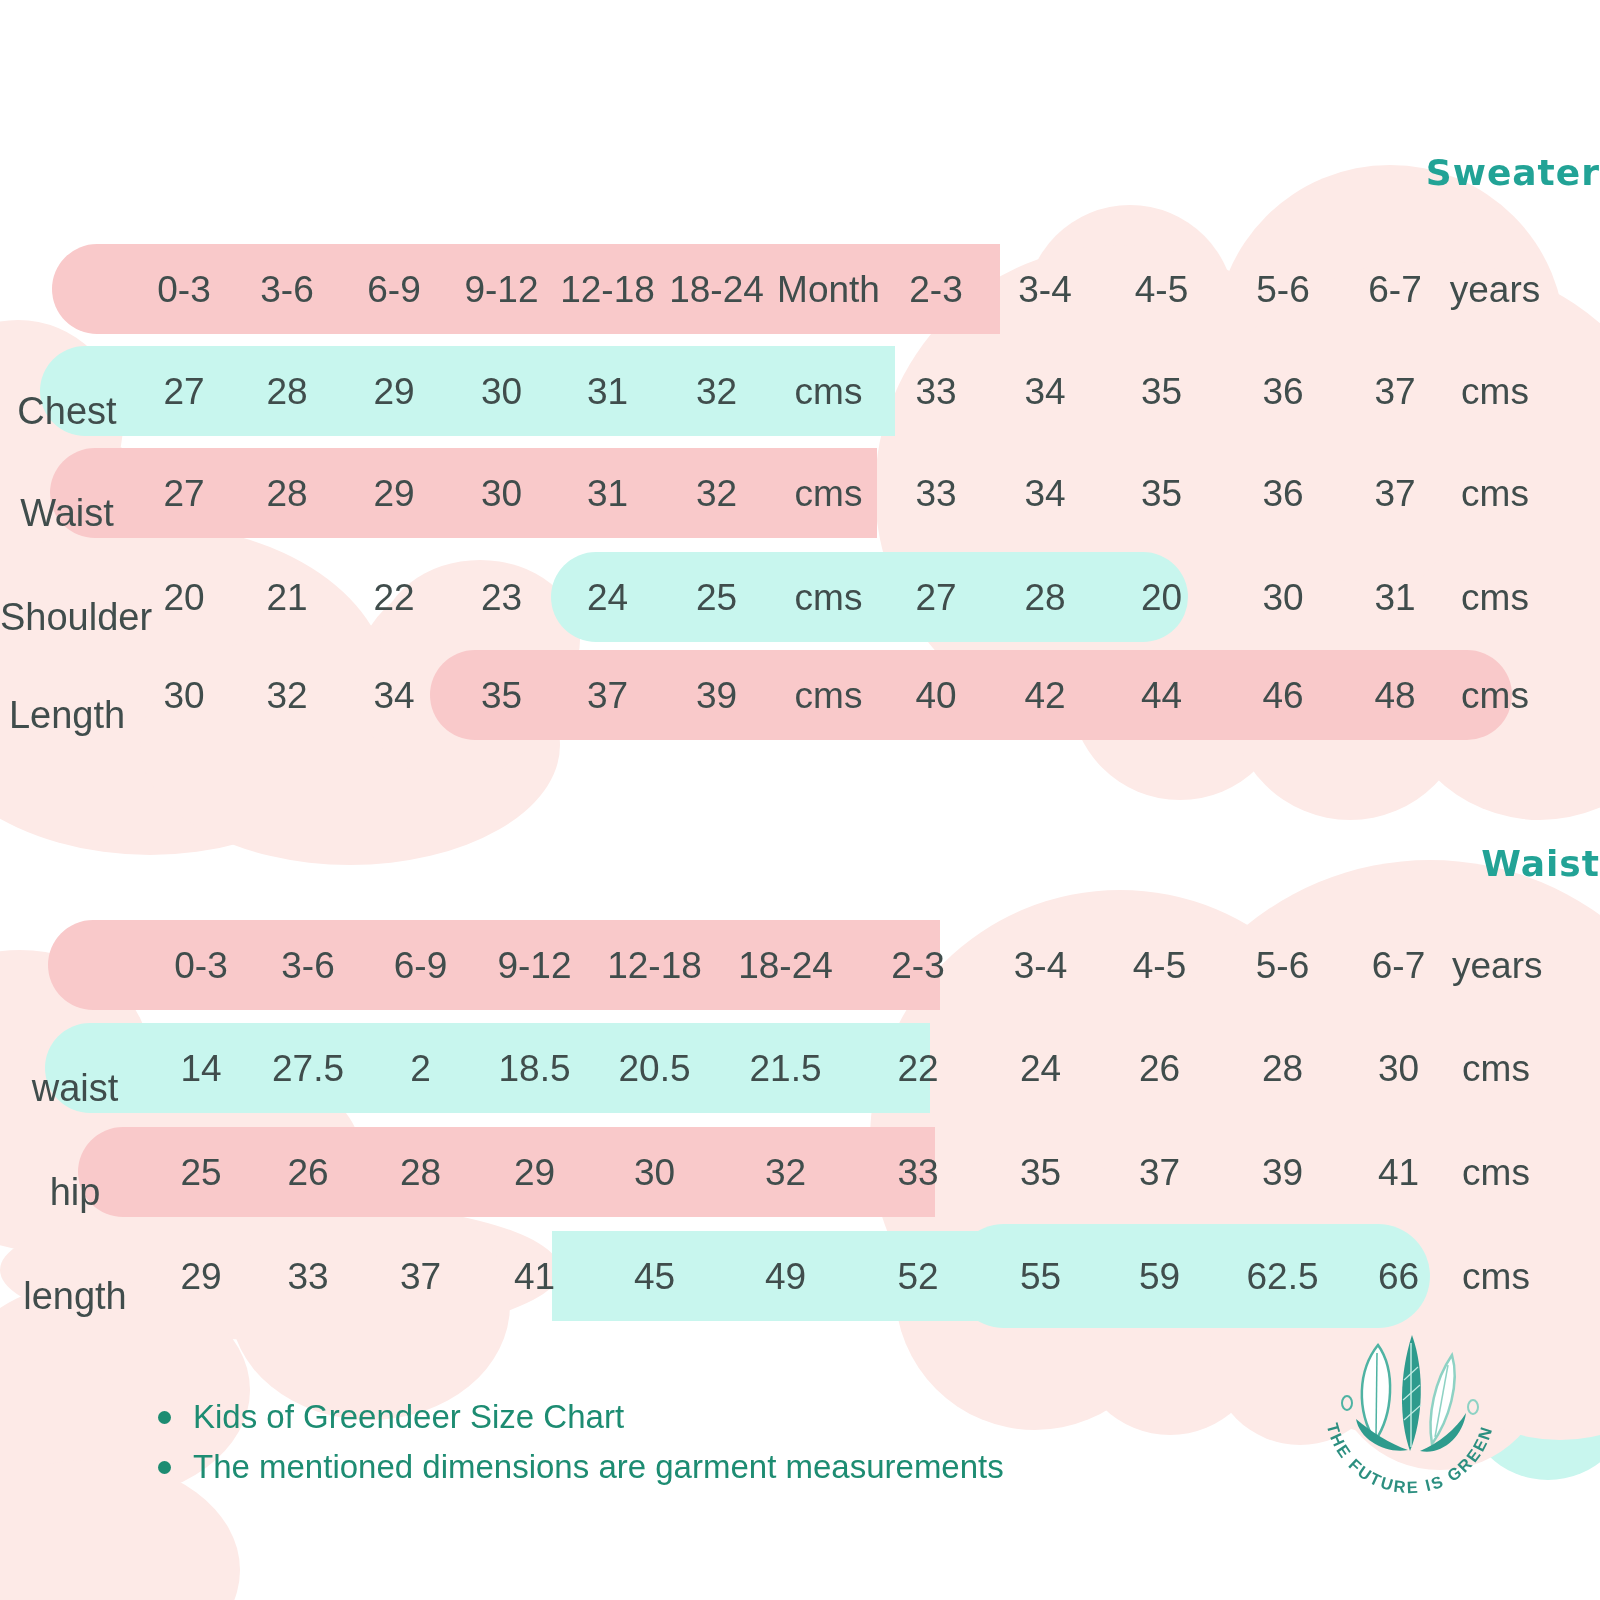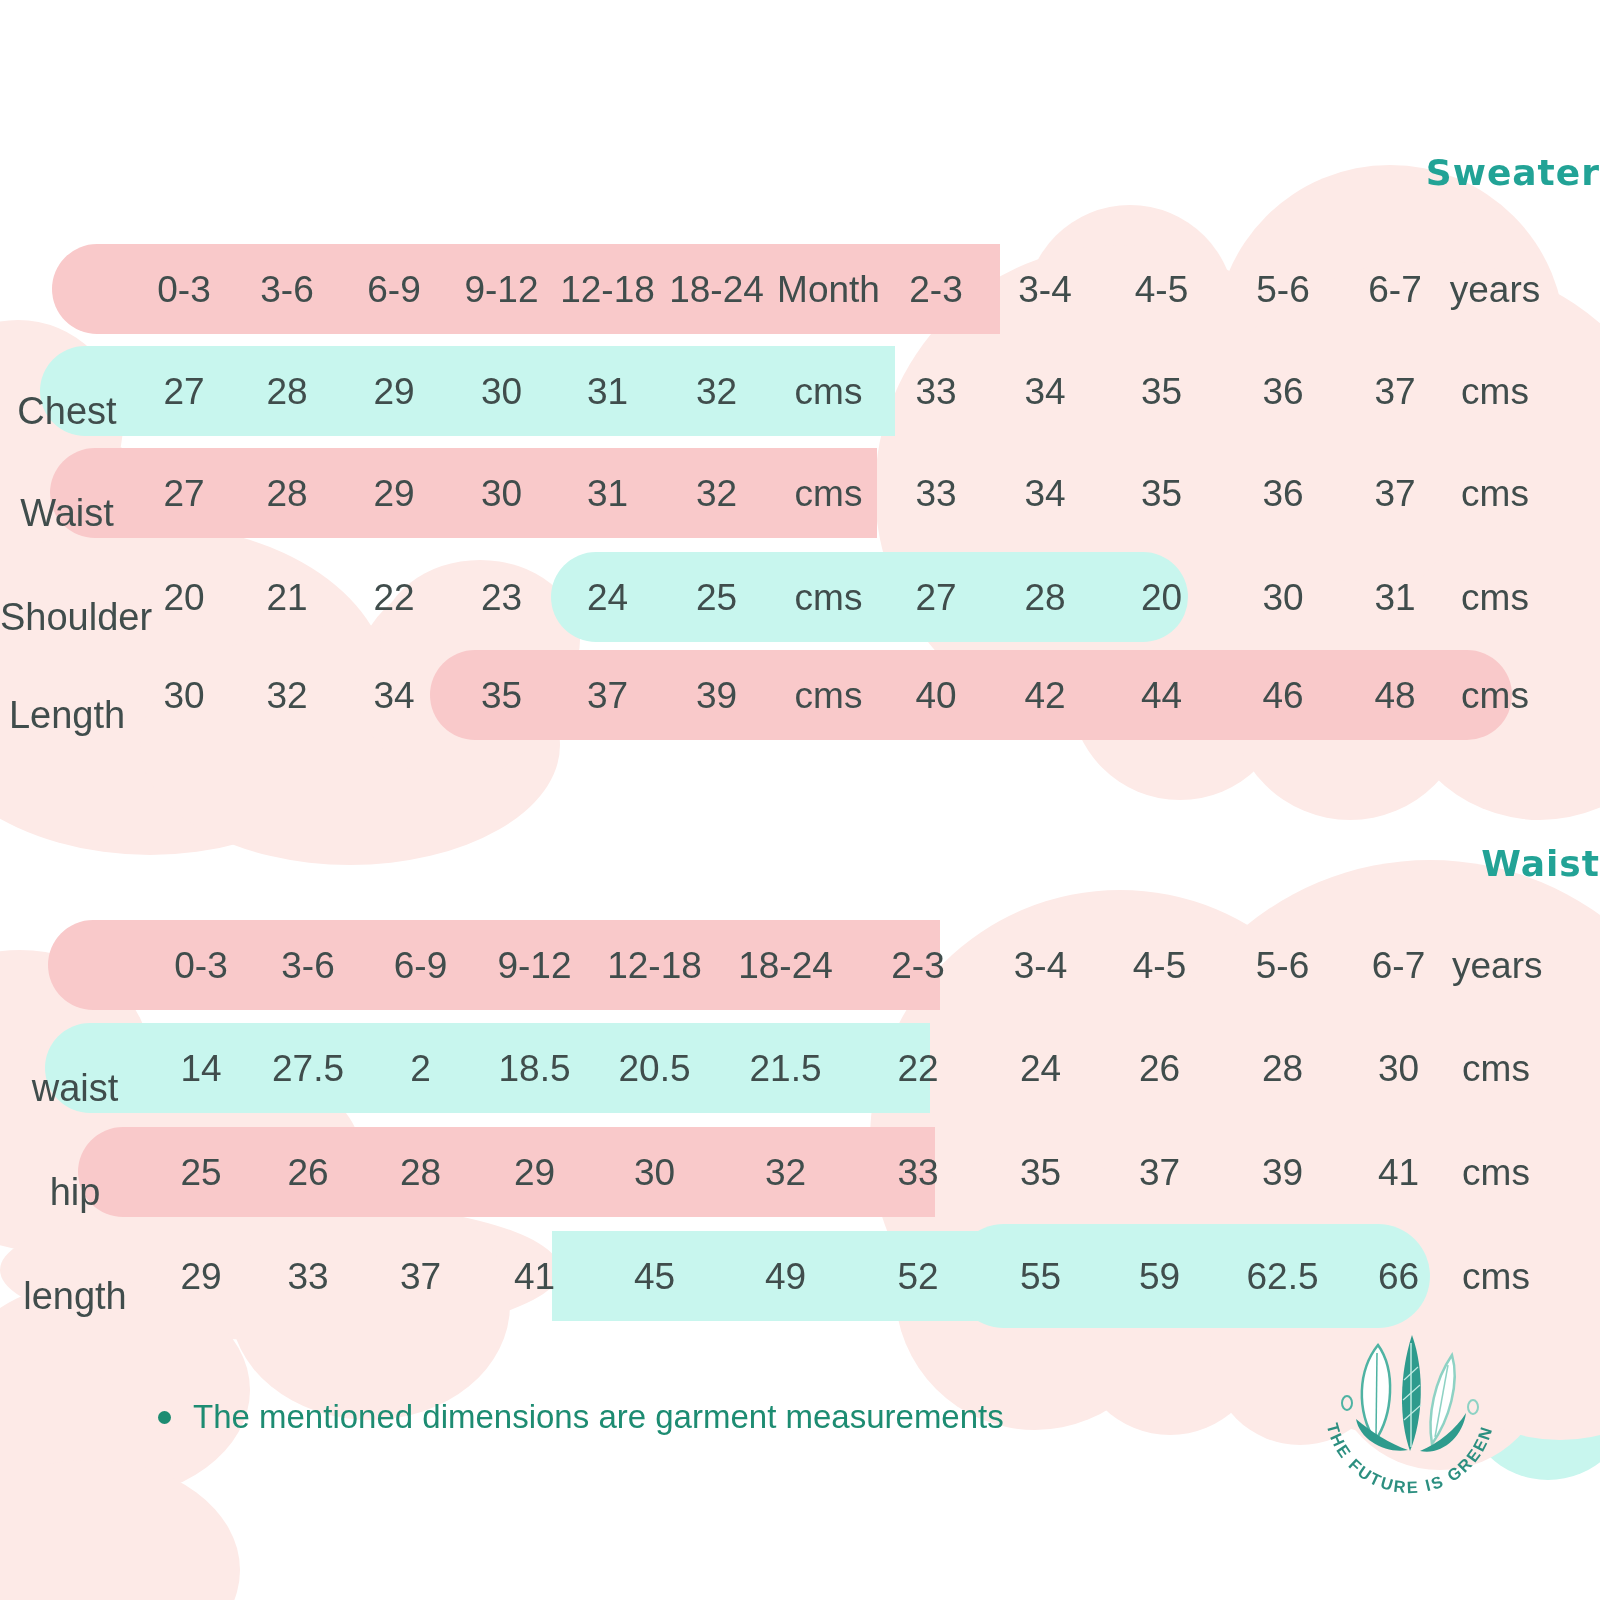--- a/index.html
+++ b/index.html
@@ -147,20 +147,24 @@
     <div class="pill" style="left:952px;top:-7px;width:478px;height:104px;background:var(--cyan);border-radius:52px"></div>
     <div class="cells l13">
       <span class="lab">length</span>
       <div class="list"><span class="cell">29</span><span class="cell">33</span><span class="cell">37</span><span class="cell">41</span><span class="cell">45</span><span class="cell">49</span><span class="cell">52</span><span class="cell">55</span><span class="cell">59</span><span class="cell">62.5</span><span class="cell">66</span><span class="cell">cms</span></div>
     </div>
   </div>
 
   <ul class="footer">
       <li>
         <span class="dot"></span>
+        <span>Kids of Greendeer Size Chart</span>
+      </li>
+      <li>
+        <span class="dot"></span>
         <span>The mentioned dimensions are garment measurements</span>
       </li>
     </ul>
 
   <svg class="logo" width="220" height="210" viewBox="0 0 220 210">
     <g>
       <path d="M78 20 C58 45 56 85 75 116 C93 90 96 45 78 20 Z" fill="#ffffff" stroke="#4fb3a3" stroke-width="2.5"></path>
       <path d="M77 28 L76 112" stroke="#4fb3a3" stroke-width="1.5" fill="none"></path>
       <path d="M112 10 C99 50 99 95 110 126 C123 95 125 46 112 10 Z" fill="#2e9b8d"></path>
       <path d="M111 18 L111 122" stroke="#bfe9e1" stroke-width="1.5" fill="none"></path>

